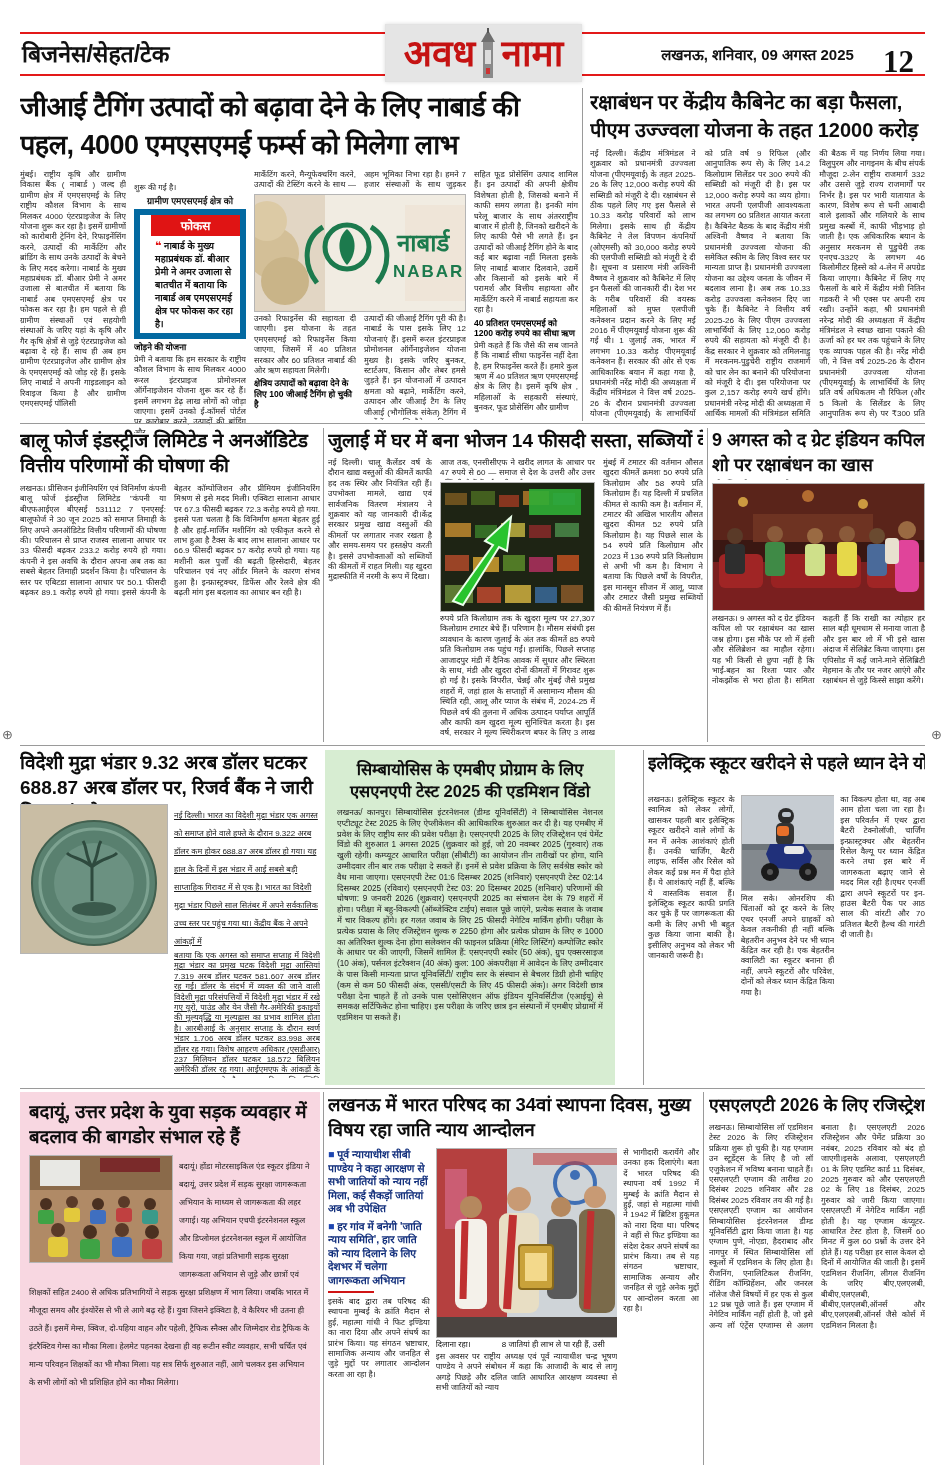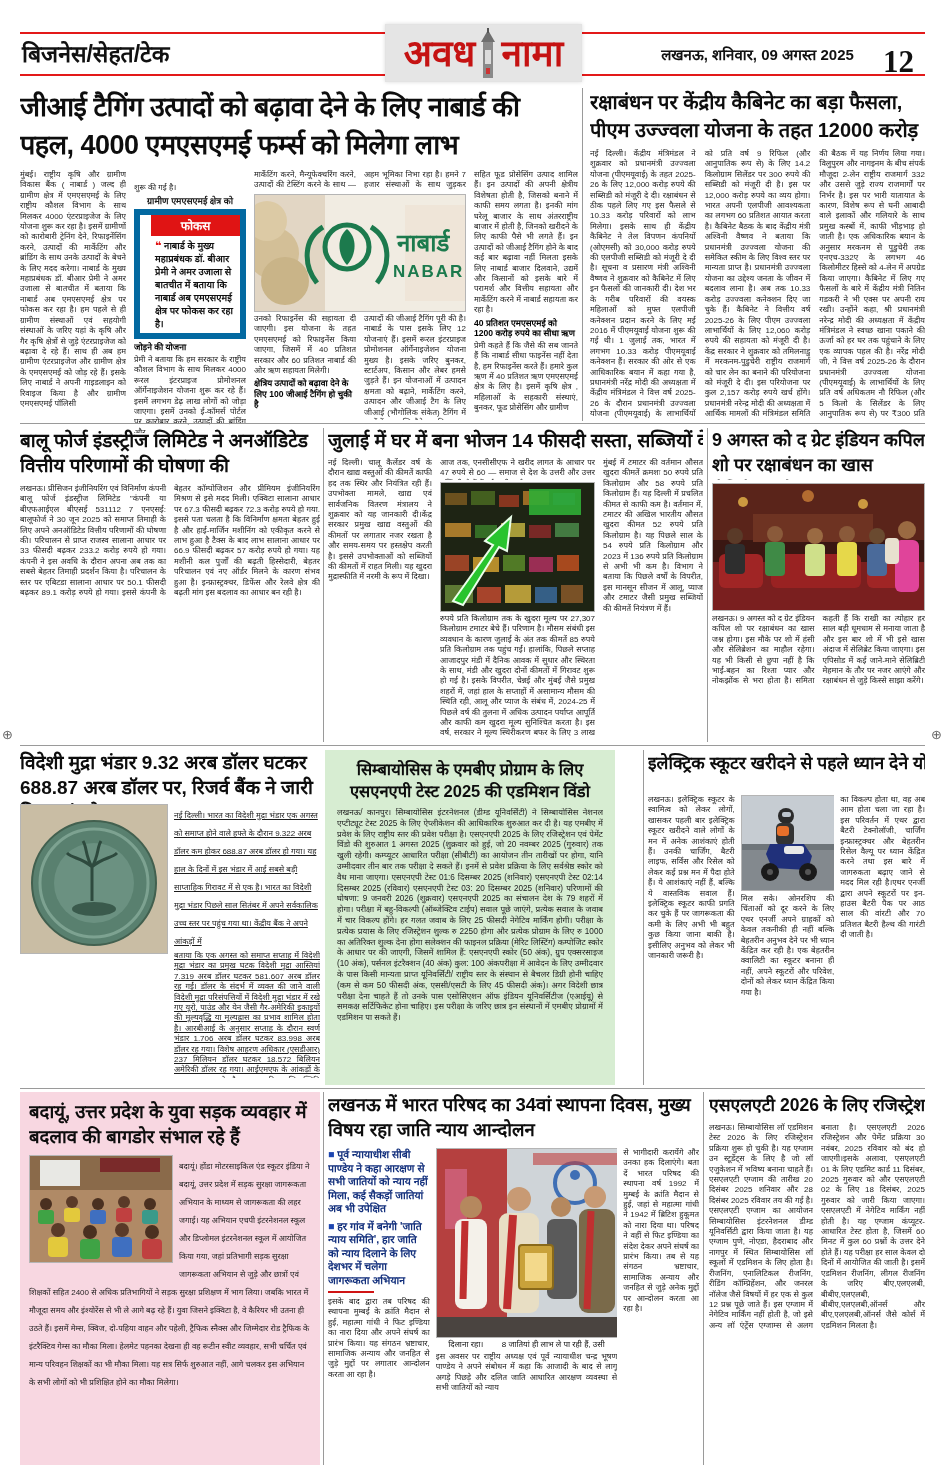--- a/index.html
+++ b/index.html
@@ -325,21 +325,21 @@
               <rect x="110" y="70" width="30" height="80" rx="7" fill="#5a5a5a"></rect>
             <circle cx="158" cy="48" r="11" fill="#c89a74"></circle>
               <rect x="142" y="60" width="36" height="104" rx="9" fill="#7a6a4a"></rect>
               <path d="M154 62 L150 160" stroke="#c03030" stroke-width="7"></path>
           </g>
           <rect x="82" y="96" width="34" height="44" rx="3" fill="#c9a23a" stroke="#8a6a1a" stroke-width="2"></rect>
           <rect x="88" y="104" width="22" height="28" fill="#f3d98b"></rect>
           <rect x="0" y="168" width="180" height="20" fill="#4a4440"></rect>
         </svg>
         <div class="flexrow" style="gap:6px;margin-top:2px;">
-          <div class="caption" style="width:60px;text-align:center;">दिलाना रहा।</div>
+          <div class="caption" style="width:60px;">दिलाना रहा।</div>
           <div class="caption" style="width:114px;">8 जातियां ही लाभ ले पा रही हैं, उसी</div>
         </div>
         <div class="body" style="margin-top:2px;height:96px;">इस अवसर पर राष्ट्रीय अध्यक्ष एवं पूर्व न्यायाधीश चन्द्र भूषण पाण्डेय ने अपने संबोधन में कहा कि आजादी के बाद से लागू अगड़े पिछड़े और दलित जाति आधारित आरक्षण व्यवस्था से सभी जातियों को न्याय</div>
       </div>
       <div class="body" style="width:76px;height:313px;">से भागीदारी करायेंगे और उनका हक दिलाएंगे। बता दें भारत परिषद की स्थापना वर्ष 1992 में मुम्बई के क्रांति मैदान से हुई, जहां से महात्मा गांधी ने 1942 में ब्रिटिश हुकूमत को नारा दिया था। परिषद ने वहीं से फिट इण्डिया का संदेश देकर अपने संघर्ष का प्रारंभ किया। तब से यह संगठन भ्रष्टाचार, सामाजिक अन्याय और जनहित से जुड़े अनेक मुद्दों पर आन्दोलन करता आ रहा है।</div>
     </div>
   </section>
 
   <div class="vrule" style="left:703px;top:1092px;height:373px;"></div>
 

